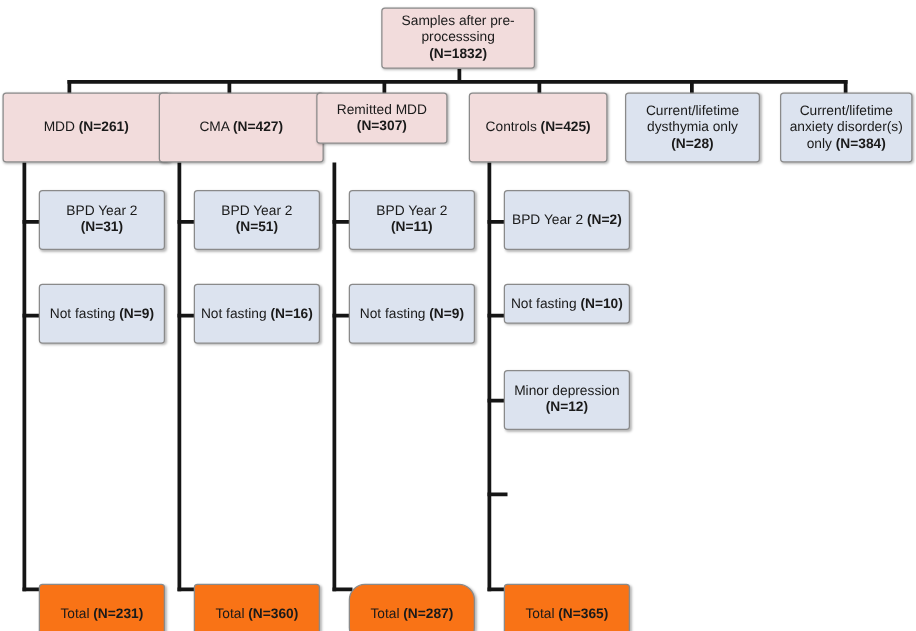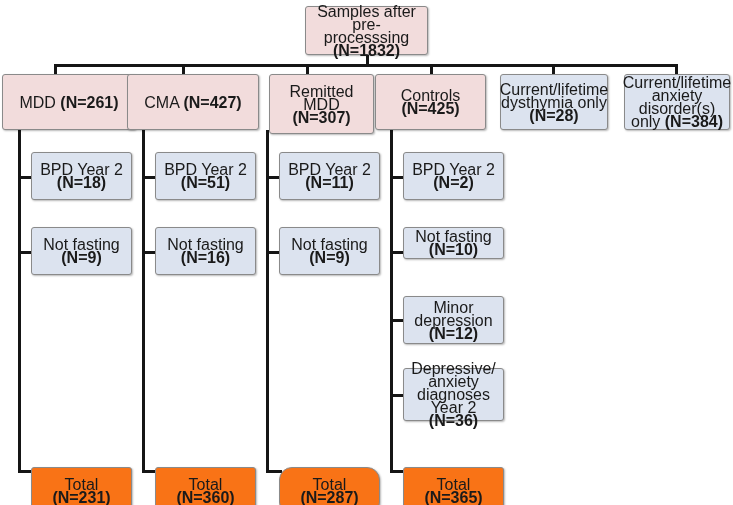--- a/index.html
+++ b/index.html
@@ -19,21 +19,21 @@
   }
   .node {
     position: absolute;
     box-sizing: border-box;
     border: 1px solid #8a8a8a;
     border-radius: 3px;
     display: flex;
     align-items: center;
     justify-content: center;
     text-align: center;
-    font-size: 16px;
+    font-size: 11px;
     line-height: 13px;
     color: #1a1a1a;
     padding: 1px 4px;
     box-shadow: 1px 1px 2px rgba(0,0,0,0.28);
     z-index: 2;
   }
   .node .txt { display: block; }
   .node b { font-weight: bold; }
   .pink  { background: #f2dcdc; }
   .blue  { background: #dce3ef; }
@@ -93,21 +93,21 @@
   </div>
 
   <div class="node pink" style="left:2px; top:74px; width:134px; height:56px;">
     <span class="txt"><span>MDD </span><b>(N=261)</b></span>
   </div>
 
   <div class="node pink" style="left:127px; top:74px; width:132px; height:56px;">
     <span class="txt"><span>CMA </span><b>(N=427)</b></span>
   </div>
 
-  <div class="node pink" style="left:269px; top:74px; width:105px; height:60px;">
+  <div class="node pink" style="left:253px; top:74px; width:105px; height:41px;">
     <span class="txt">
       <span>Remitted MDD</span><br>
       <b>(N=307)</b>
     </span>
   </div>
 
   <div class="node pink" style="left:375px; top:74px; width:111px; height:56px;">
     <span class="txt"><span>Controls </span><b>(N=425)</b></span>
   </div>
 
@@ -123,21 +123,21 @@
     <span class="txt">
       <span>Current/lifetime</span><br>
       <span>anxiety disorder(s)</span><br>
       <span>only </span><b>(N=384)</b>
     </span>
   </div>
 
   <div class="node blue" style="left:31px; top:152px; width:101px; height:48px;">
     <span class="txt">
       <span>BPD Year 2</span><br>
-      <b>(N=18)</b>
+      <b>(N=31)</b>
     </span>
   </div>
 
   <div class="node blue" style="left:155px; top:152px; width:101px; height:48px;">
     <span class="txt">
       <span>BPD Year 2</span><br>
       <b>(N=51)</b>
     </span>
   </div>
 
@@ -168,27 +168,20 @@
     <span class="txt"><span>Not fasting </span><b>(N=10)</b></span>
   </div>
 
   <div class="node blue" style="left:403px; top:296px; width:101px; height:48px;">
     <span class="txt">
       <span>Minor depression</span><br>
       <b>(N=12)</b>
     </span>
   </div>
 
-  <div class="node blue" style="left:403px; top:368px; width:101px; height:53px;">
-    <span class="txt">
-      <span>Depressive/</span><br>
-      <span>anxiety diagnoses</span><br>
-      <span>Year 2 </span><b>(N=36)</b>
-    </span>
-  </div>
 
   <div class="node green" style="left:31px; top:447px; width:101px; height:48px;">
     <span class="txt"><span>Total </span><b>(N=231)</b></span>
   </div>
 
   <div class="node green" style="left:155px; top:447px; width:101px; height:48px;">
     <span class="txt"><span>Total </span><b>(N=360)</b></span>
   </div>
 
   <div class="node green" style="left:279px; top:447px; width:101px; height:48px;border-radius:13px;">

